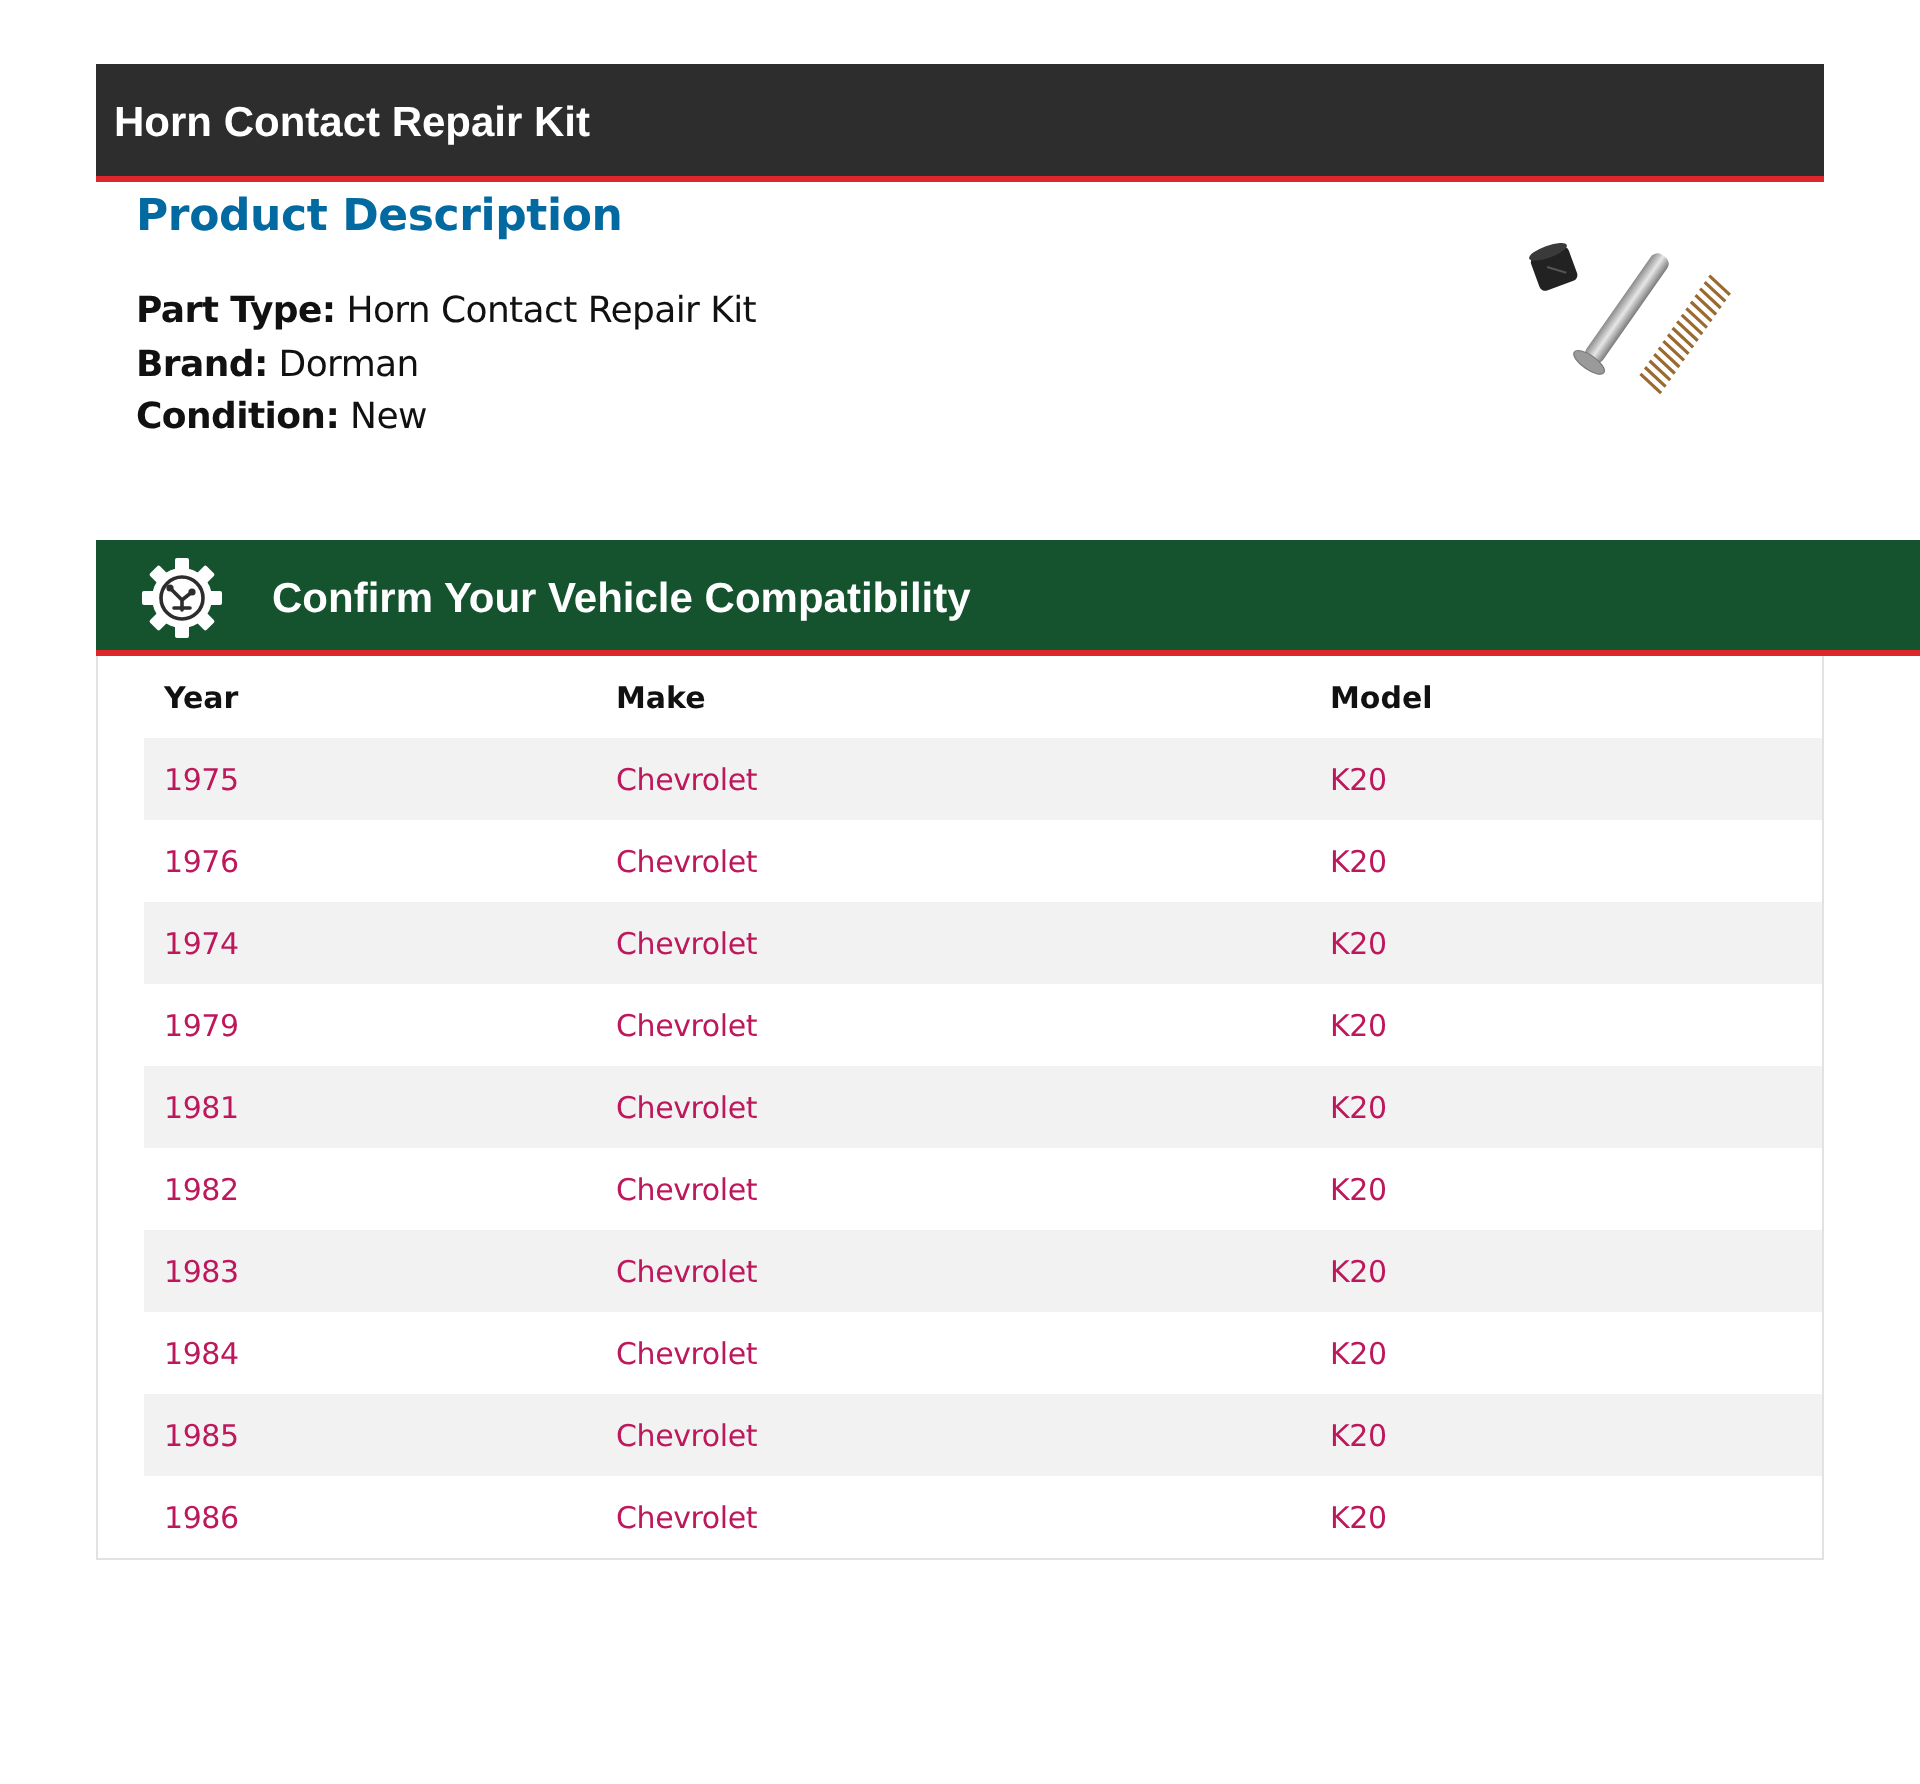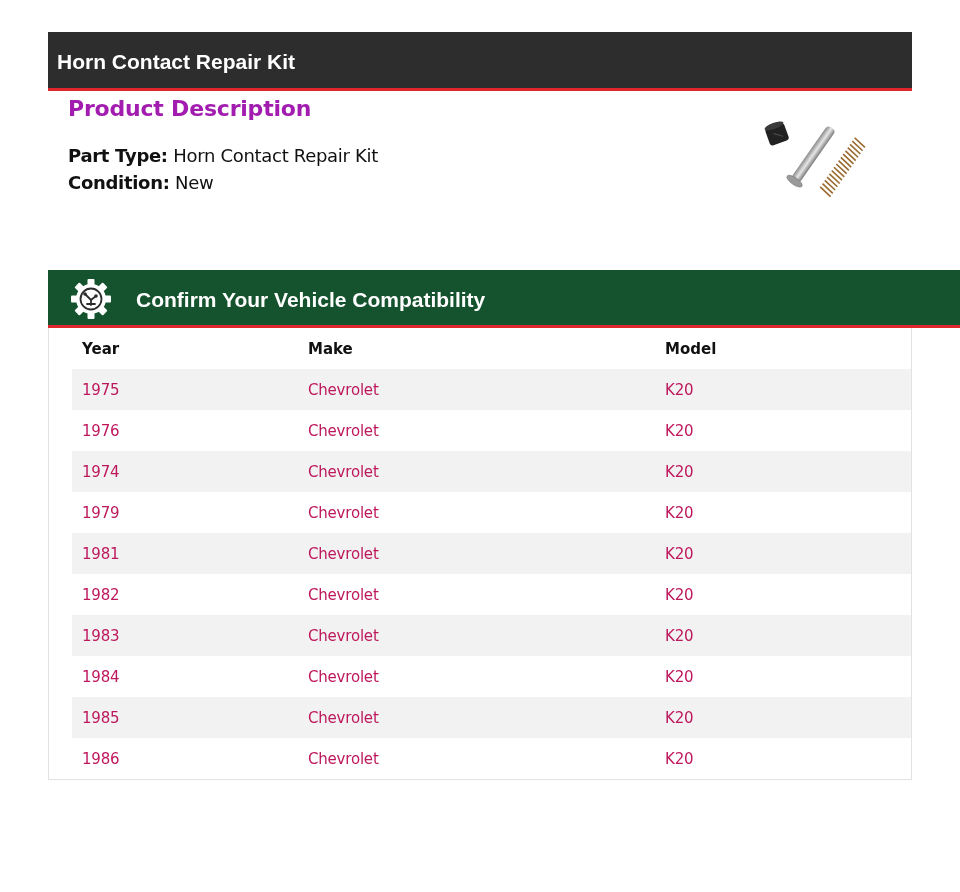--- a/index.html
+++ b/index.html
@@ -12,21 +12,21 @@
       display: flex; align-items: center; padding-left: 9px;
     }
     .title-bar h1 {
       font-family: "Liberation Sans", sans-serif; font-weight: bold;
       font-size: 21px; color: #ffffff; letter-spacing: 0px; padding-top: 4px;
     }
 
     .desc { position: absolute; left: 68px; top: 96px; width: 680px; }
     .desc h2 {
       font-family: "DejaVu Sans", sans-serif; font-weight: bold; font-size: 22px;
-      color: #a21caf; margin-bottom: 22px; letter-spacing: -0.2px;
+      color: #0369a1; margin-bottom: 22px; letter-spacing: -0.2px;
     }
     .desc .row { font-size: 18px; line-height: 26.5px; color: #111; letter-spacing: -0.3px; }
     .desc .row b { font-weight: bold; }
 
     .product-img {
       position: absolute; left: 762px; top: 118px; width: 112px; height: 90px;
     }
 
     .compat-bar {
       position: absolute; left: 48px; top: 270px; width: 935px; height: 58px;
@@ -60,20 +60,24 @@
 
 <div class="title-bar">
   <h1>Horn Contact Repair Kit</h1>
 </div>
 
 <div class="desc">
   <h2>Product Description</h2>
   <div class="row">
     <b>Part Type:</b>
     <span>Horn Contact Repair Kit</span>
+  </div>
+  <div class="row">
+    <b>Brand:</b>
+    <span>Dorman</span>
   </div>
   <div class="row">
     <b>Condition:</b>
     <span>New</span>
   </div>
 </div>
 
 <div class="product-img" title="horn contact kit: bushing, pin, spring">
   <svg width="112" height="90" viewBox="0 0 112 90">
     <defs>

